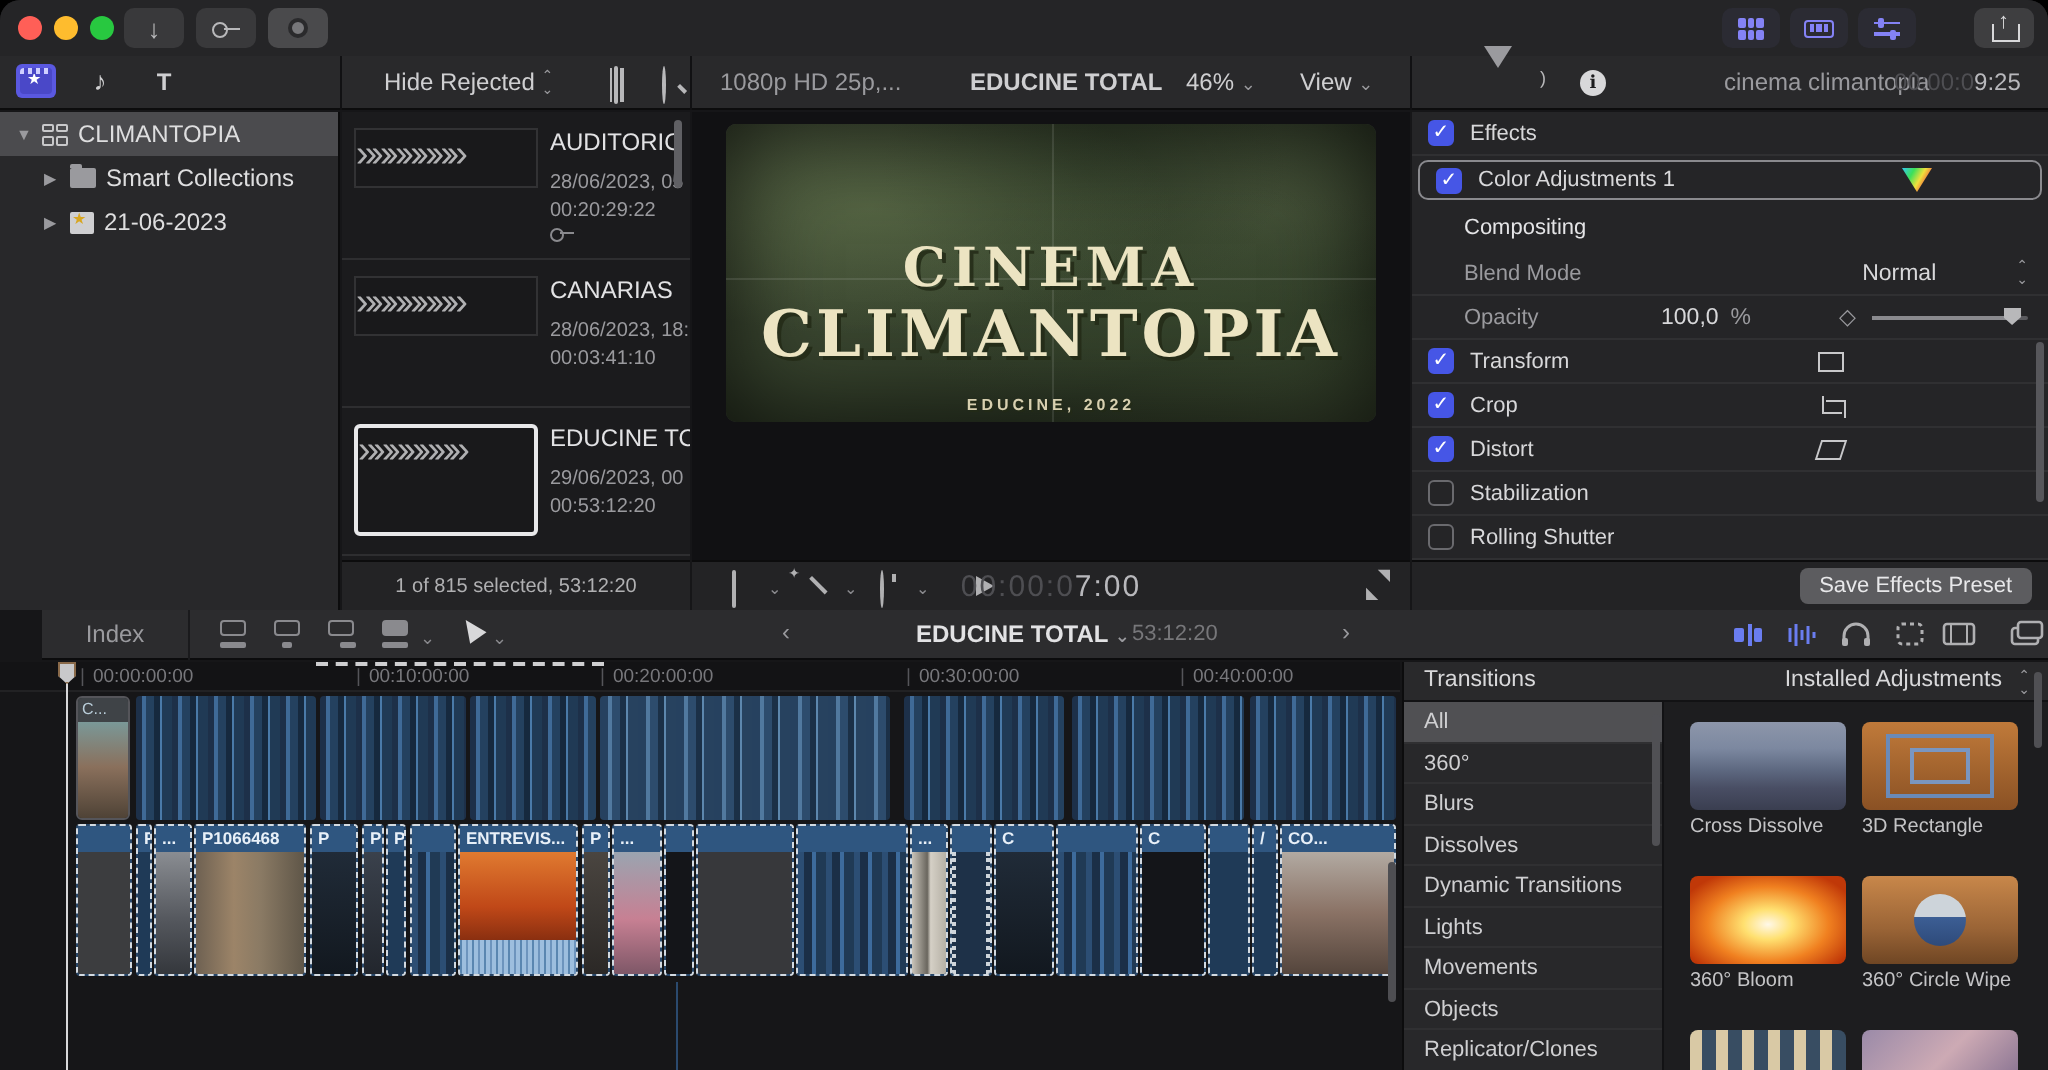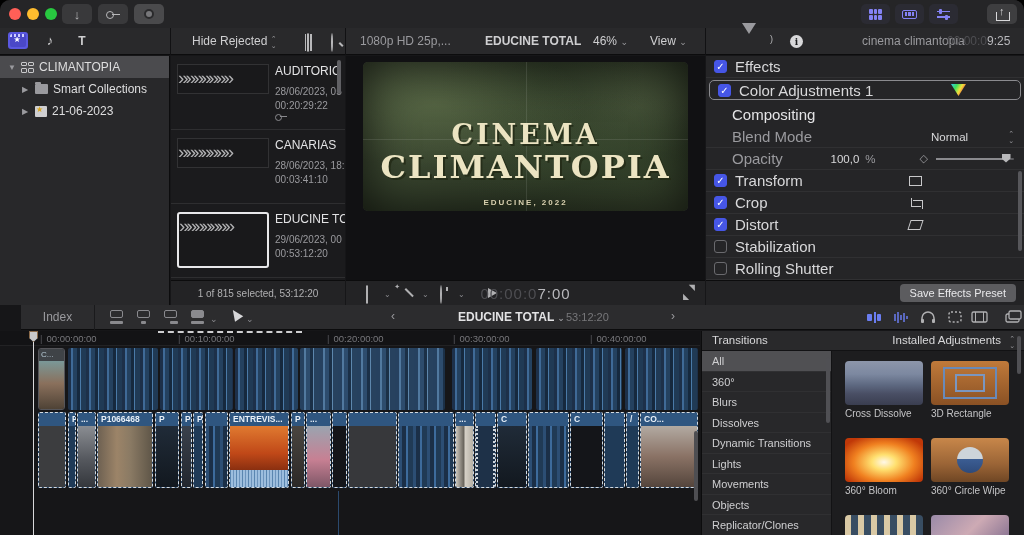--- a/index.html
+++ b/index.html
@@ -118,21 +118,21 @@
   .play-ico{ position:absolute; top:7px; width:0; height:0; border-left:9px solid #b0b0b2; border-top:5.5px solid transparent; border-bottom:5.5px solid transparent; }
   .expand-ico{ position:absolute; right:10px; top:6px; width:12px; height:12px; }
   .expand-ico::before{content:"◥"; position:absolute; right:0; top:-4px; font-size:8px; color:#b0b0b2;}
   .expand-ico::after{content:"◣"; position:absolute; left:0; bottom:-2px; font-size:8px; color:#b0b0b2;}
 
   
   #inspector { position:absolute; left:706px; top:0; width:318px; height:224px; background:#252527; overflow:hidden; }
   .irow { position:relative; height:22px; display:flex; align-items:center; padding:0 10px 0 8px; border-bottom:1px solid #303032; }
   .irow .cb { width:13px; height:13px; border-radius:3px; margin-right:8px; flex:none; border:1px solid #6a6a6e; }
   .irow .cb.on { background:#4656e6; border-color:#4656e6; color:#fff; font-size:10px; line-height:12px; text-align:center; }
-  .irow .lab { font-size:15px; color:#d8d8da; }
+  .irow .lab { font-size:11px; color:#d8d8da; }
   .irow.sec { padding-left:26px; border-bottom:none; height:24px; }
   .irow.sec .lab { color:#e4e4e6; }
   .irow.indent { padding-left:26px; }
   .irow .lab.dim { color:#9a9a9e; }
   .irow.selrow { border:1px solid #8a8a8e; border-radius:5px; margin:2px 3px; height:20px; }
   .irow .right { margin-left:auto; display:flex; align-items:center; gap:6px; }
   .color-tri { width:15px; height:12px; clip-path:polygon(0 0,100% 0,50% 100%); background:linear-gradient(120deg,#35c8f0 0%,#3ce05a 30%,#f0e03c 55%,#f05a3c 78%,#b04af0 100%); }
   .geo-ico { width:13px; height:10px; border:1.2px solid #c8c8ca; }
   .geo-ico.crop { border:none; position:relative; }
   .geo-ico.crop::before{content:""; position:absolute; left:2px; top:0; width:9px; height:8px; border-left:1.2px solid #c8c8ca; border-bottom:1.2px solid #c8c8ca;}
@@ -516,21 +516,21 @@
         <path d="M1 2 L7 7 L1 12 Z M14 2 L8 7 L14 12 Z" fill="none" stroke="#6a7df0" stroke-width="1.4"></path>
       </svg>
   </div>
 
   <div id="bottom">
     <div id="timeline">
       <div id="ruler">
           <div id="ruler-sel"></div>
           <div class="rlabel" style="left: 40px;">00:00:00:00</div>
           <div class="rlabel" style="left: 178px;">00:10:00:00</div>
-          <div class="rlabel" style="left: 327px;">00:20:00:00</div>
+          <div class="rlabel" style="left: 300px;">00:20:00:00</div>
           <div class="rlabel" style="left: 453px;">00:30:00:00</div>
           <div class="rlabel" style="left: 590px;">00:40:00:00</div>
         </div>
       <div id="track-upper">
           <div class="useg" style="left: 68px; width: 90px;"></div>
           <div class="useg" style="left: 160px; width: 73px;"></div>
           <div class="useg" style="left: 235px; width: 63px;"></div>
           <div class="useg light" style="left: 300px; width: 145px;"></div>
           <div class="useg" style="left: 452px; width: 80px;"></div>
           <div class="useg" style="left: 536px; width: 86px;"></div>

